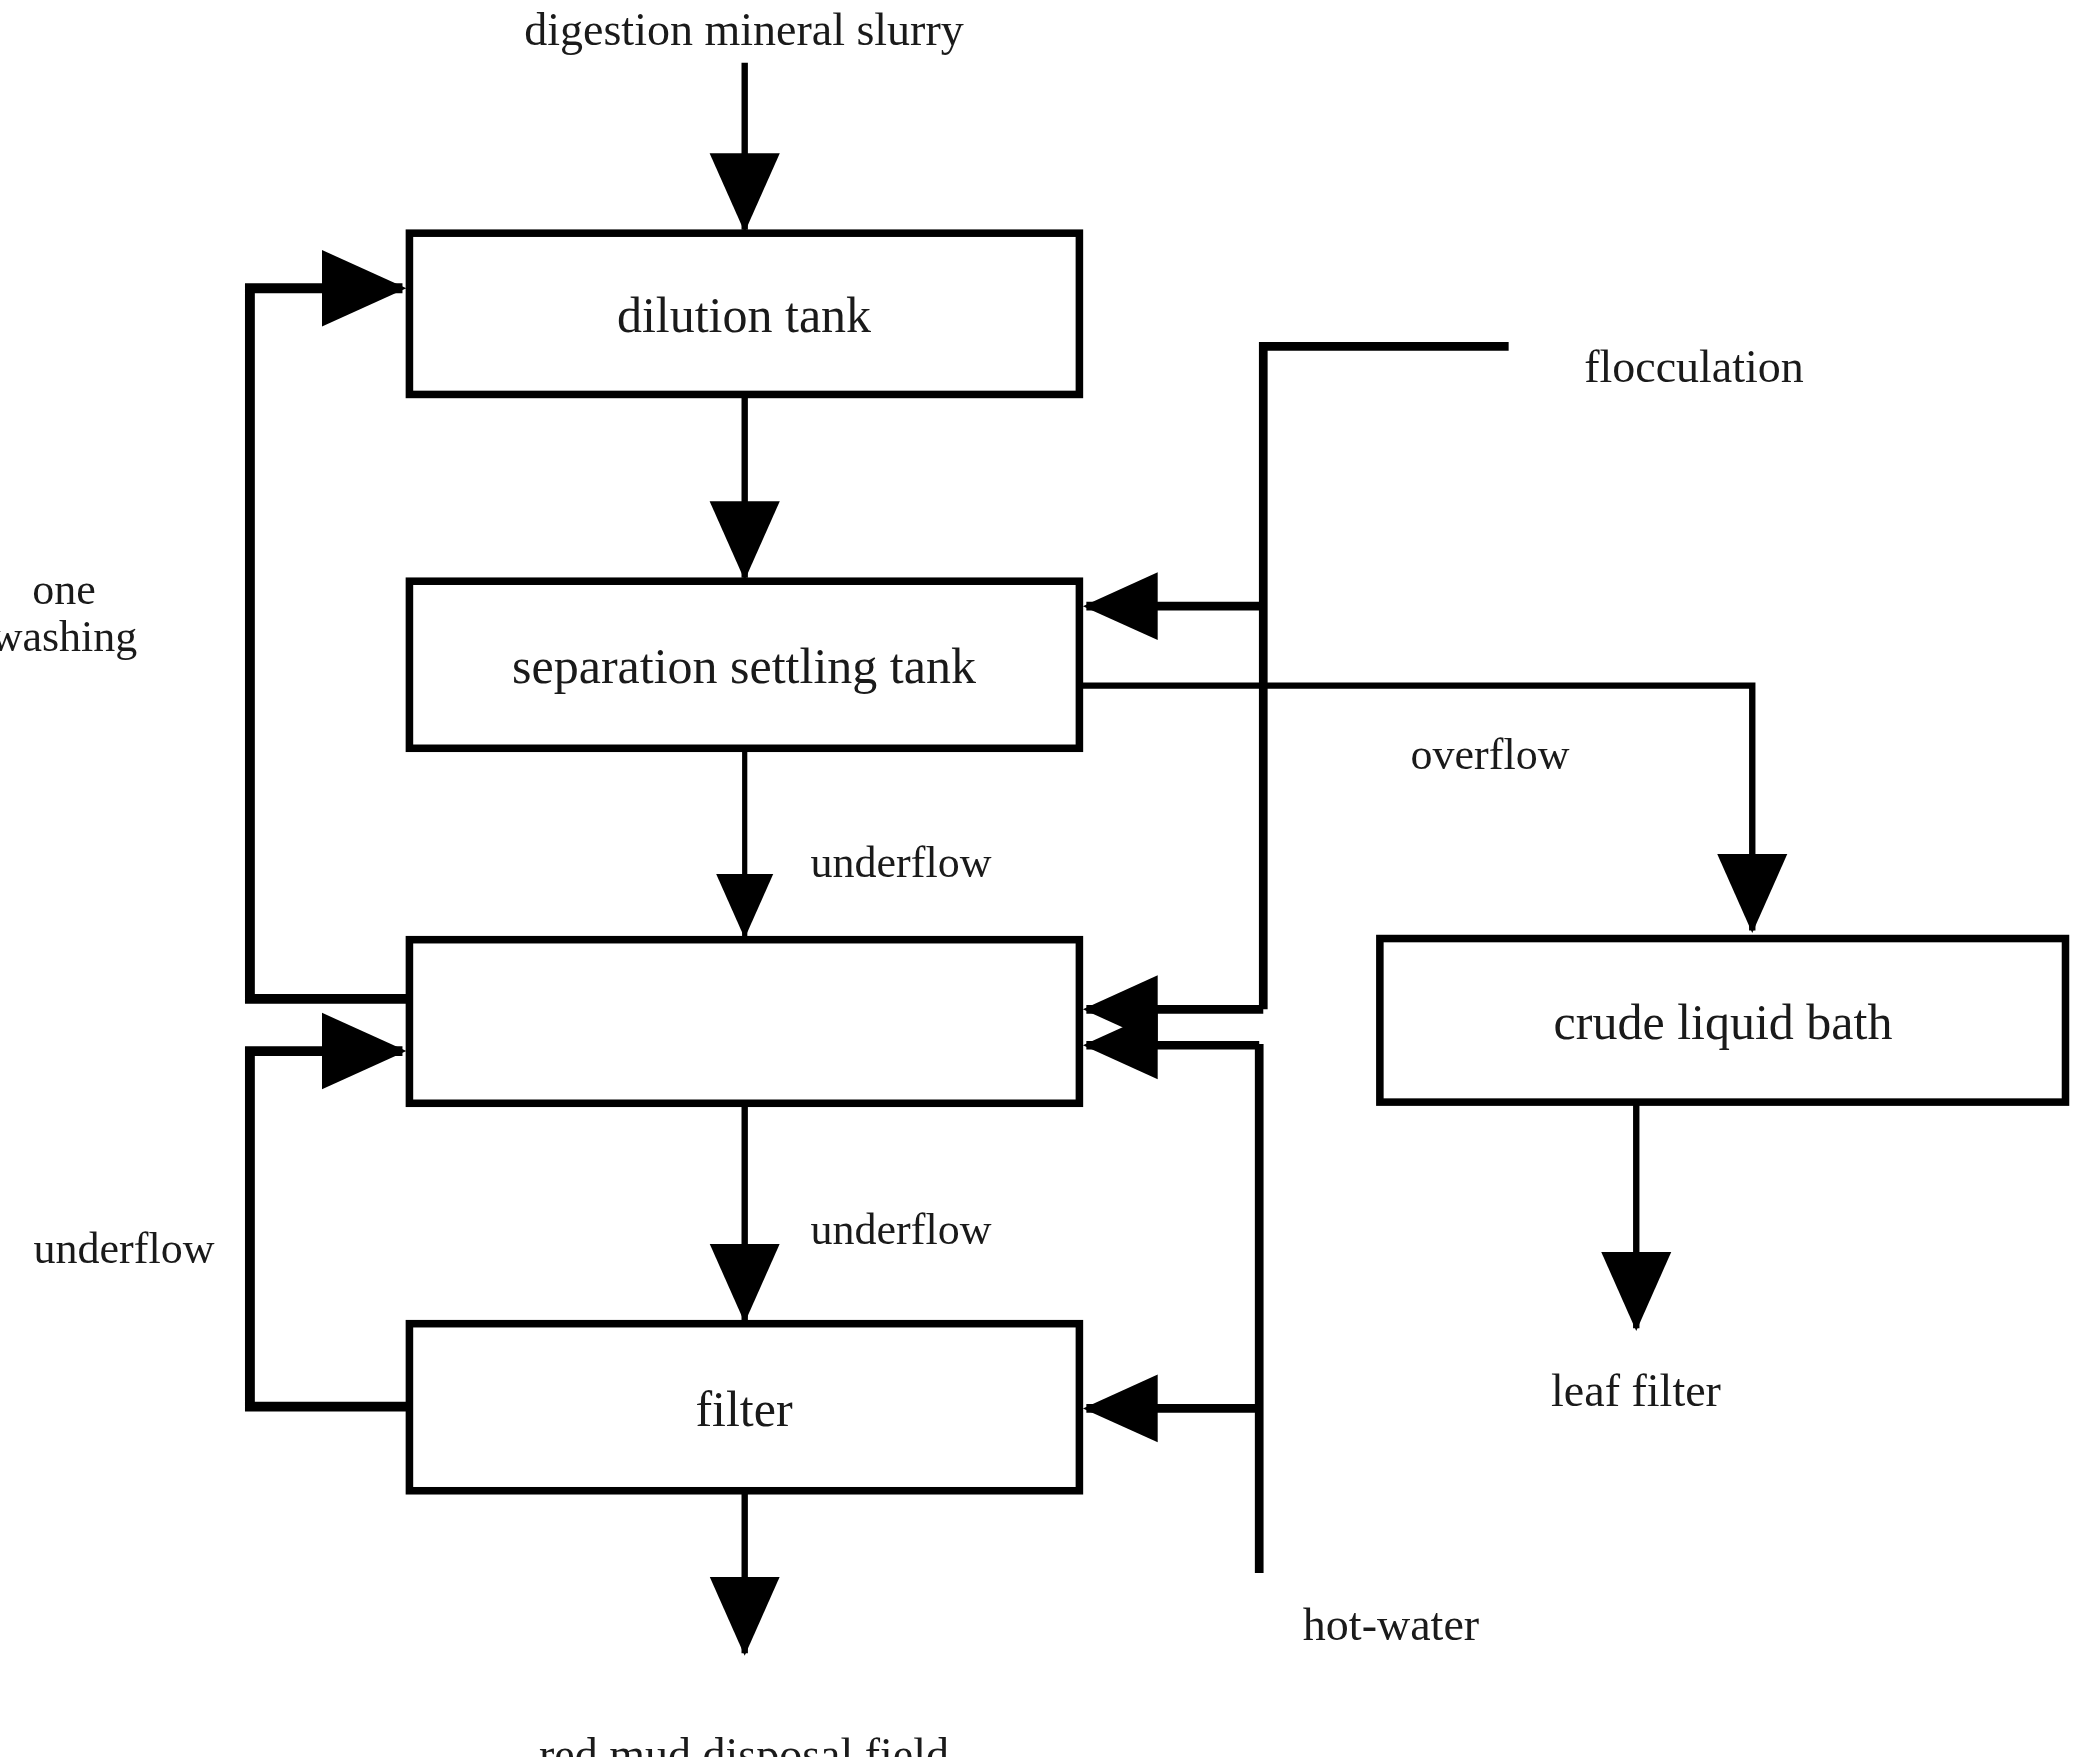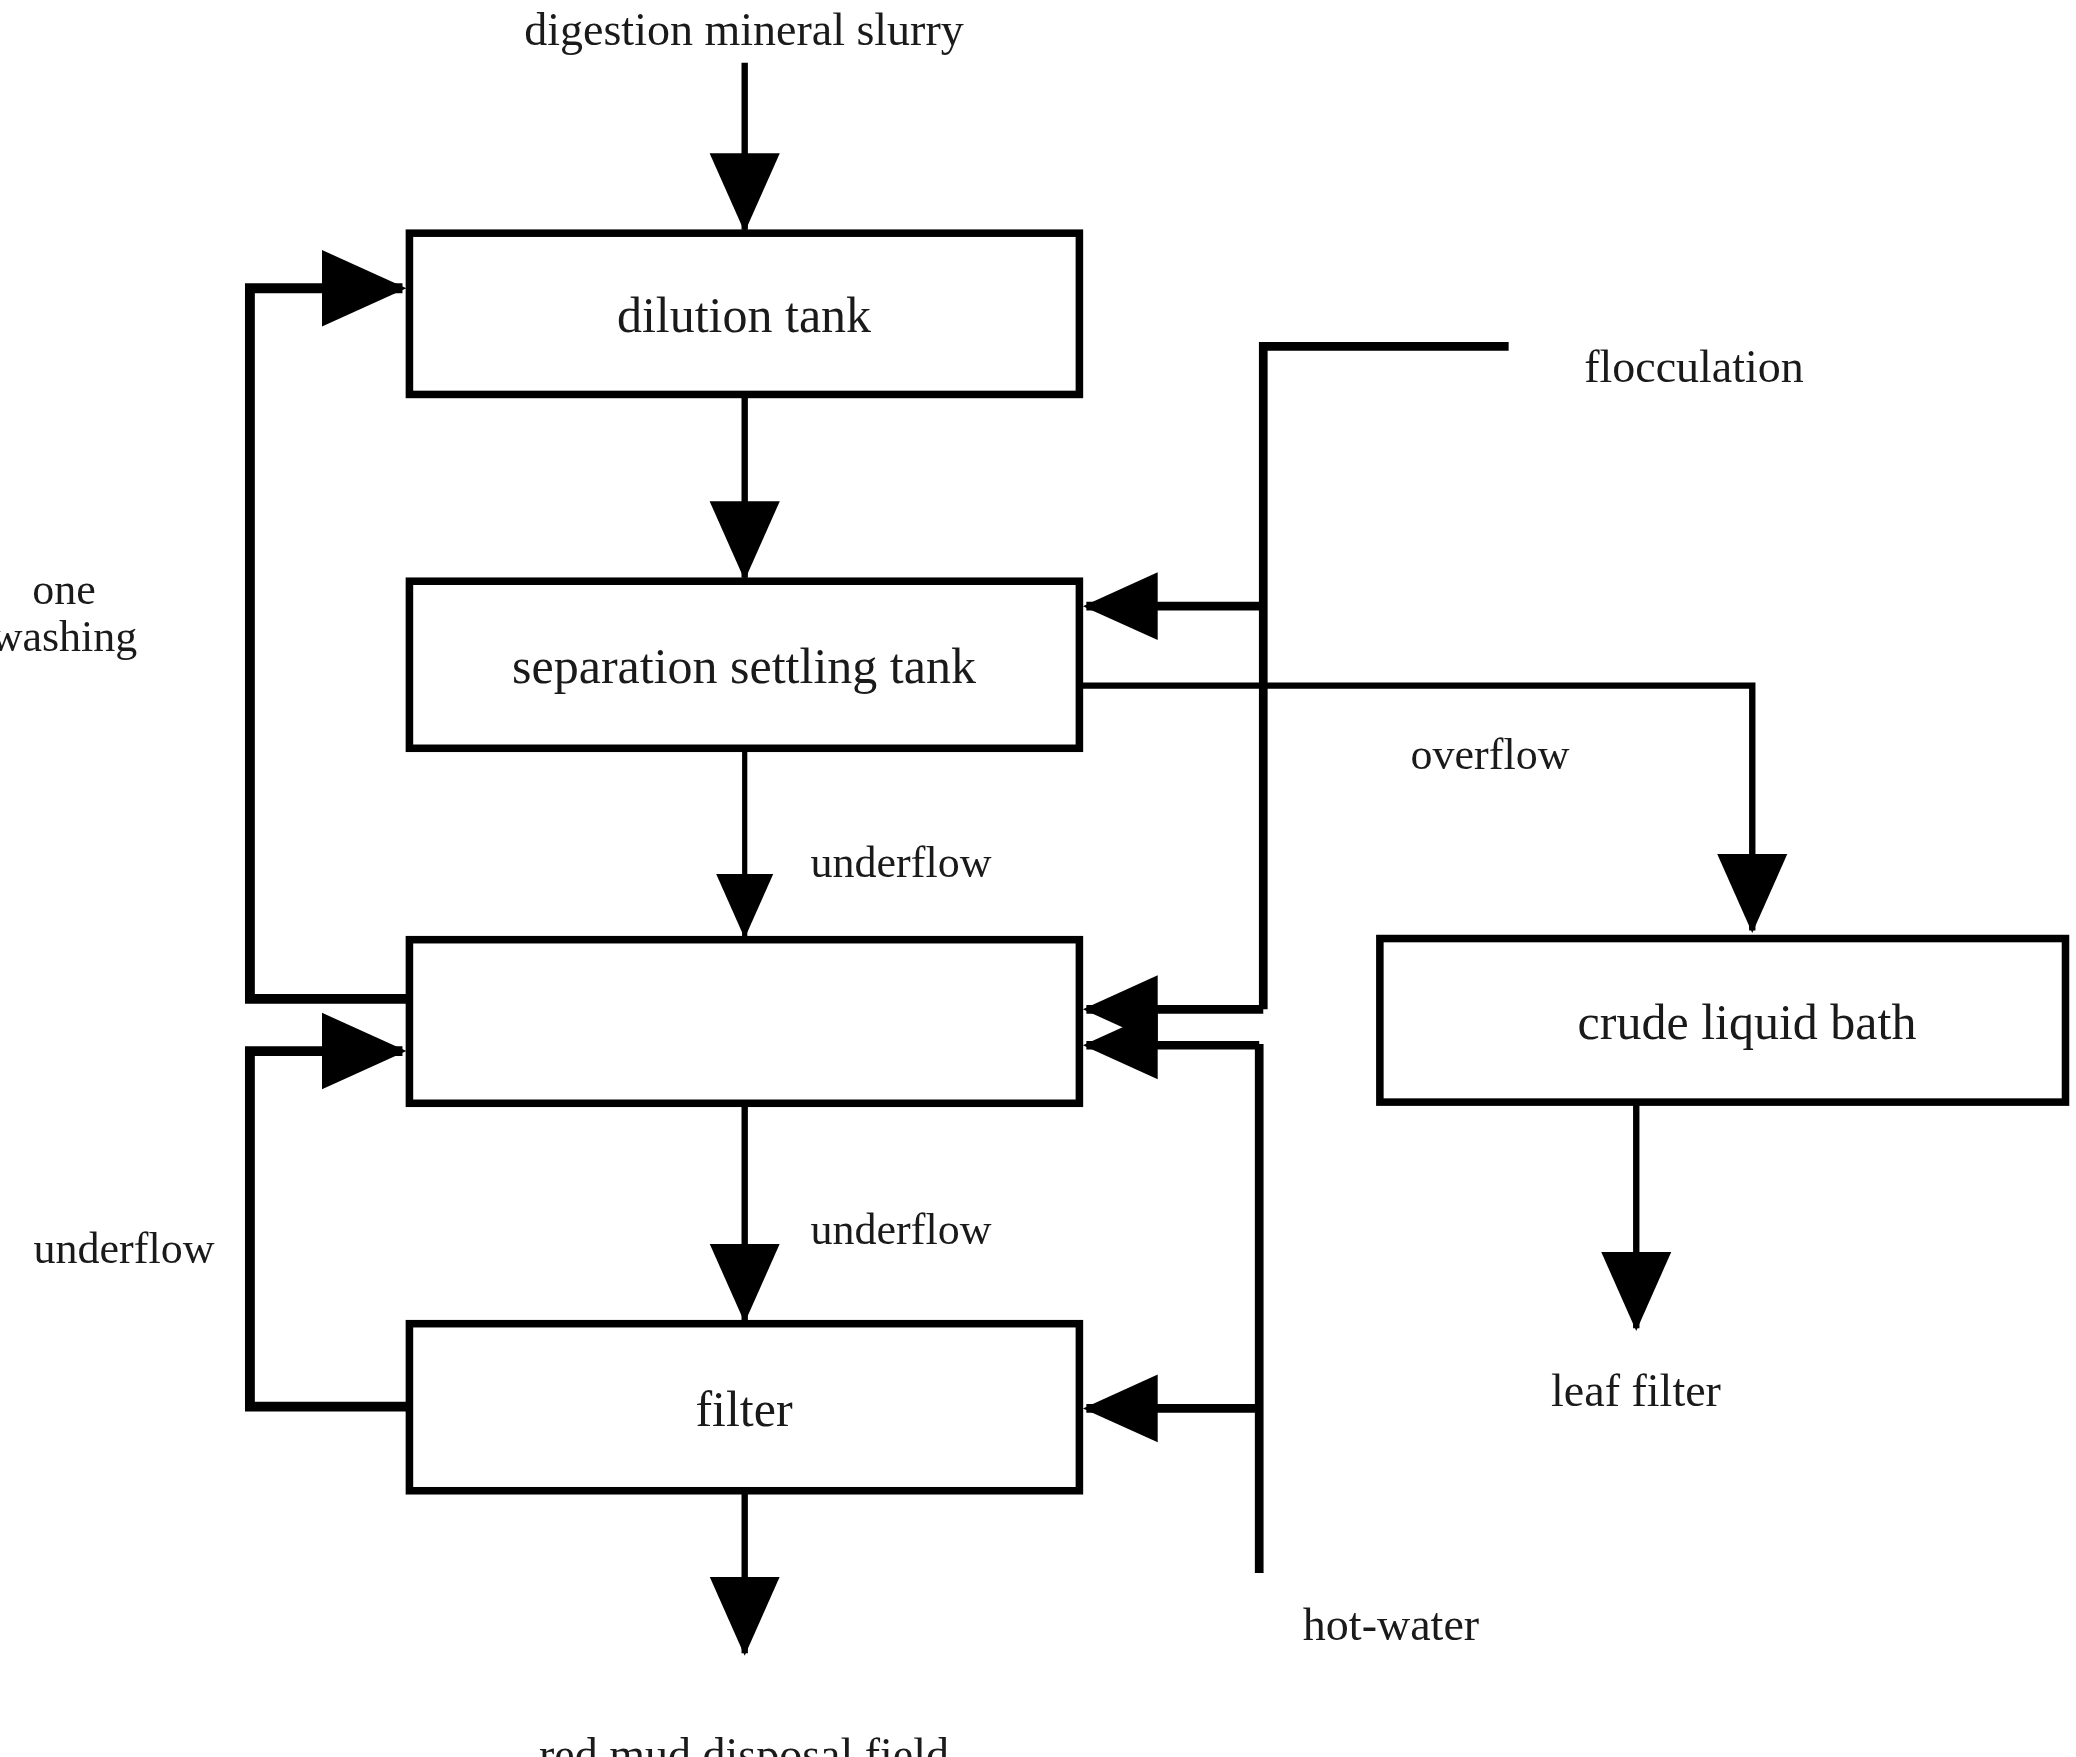--- a/index.html
+++ b/index.html
@@ -96,21 +96,21 @@
     </g>
   </svg>
 
   <div class="node-label" style="left:744px; top:315px;">dilution tank</div>
 
   <div class="node-label" style="left:744px; top:666px;">separation settling tank</div>
 
 
   <div class="node-label" style="left:744px; top:1409px;">filter</div>
 
-  <div class="node-label" style="left:1723px; top:1022px;margin-left:24px;">crude liquid bath</div>
+  <div class="node-label" style="left:1723px; top:1022px;">crude liquid bath</div>
 
   <div class="io-label" style="left:744px; top:24.4px;margin-top:6px;">digestion mineral slurry</div>
 
   <div class="io-label" style="left:1694px; top:367px;">flocculation</div>
 
   <div class="io-label" style="left:1391px; top:1625px;">hot-water</div>
 
   <div class="io-label" style="left:1636px; top:1391px;">leaf filter</div>
 
   <div class="io-label" style="left:744px; top:1707px;margin-top:48px;">red mud disposal field</div>

